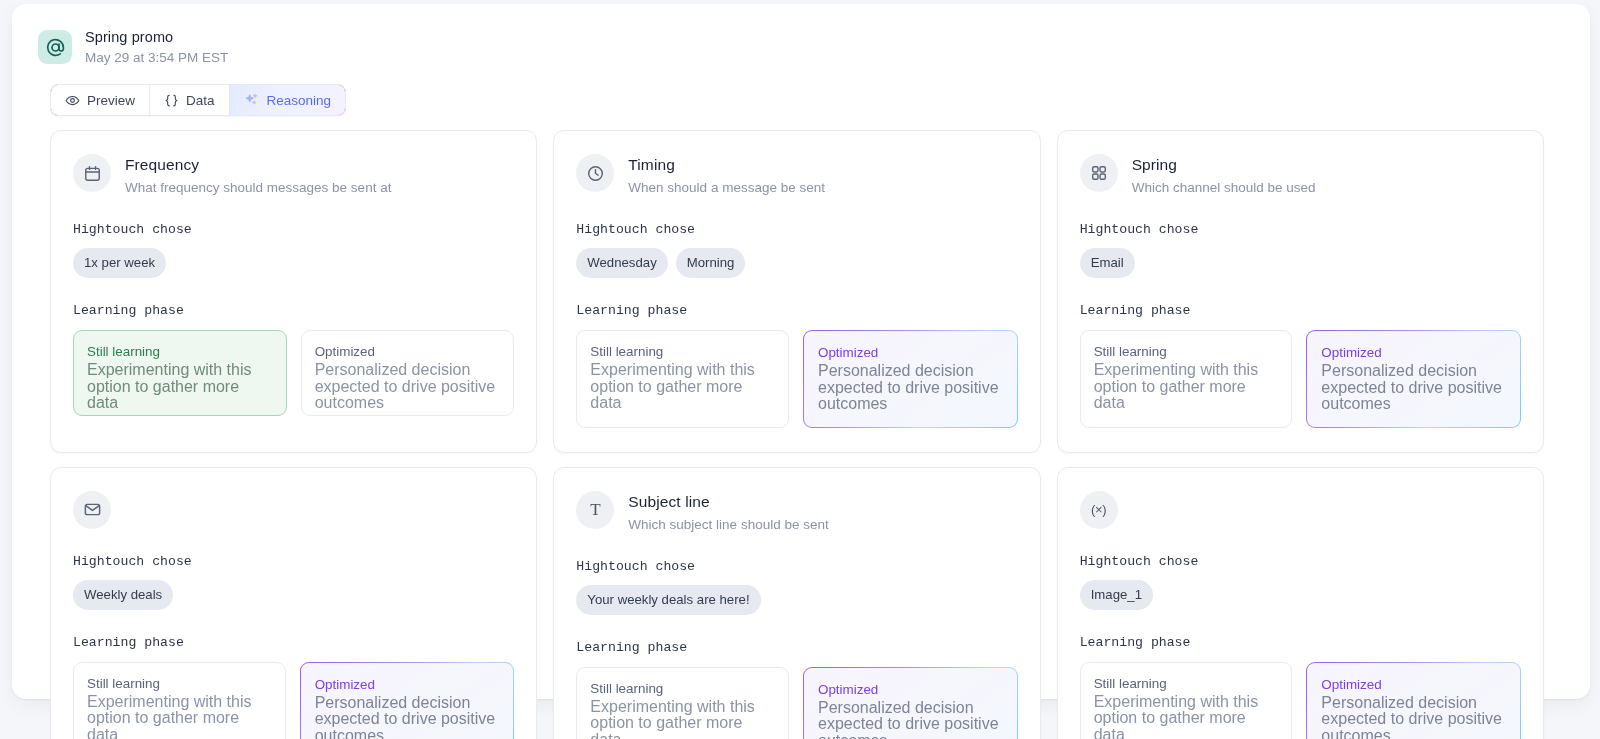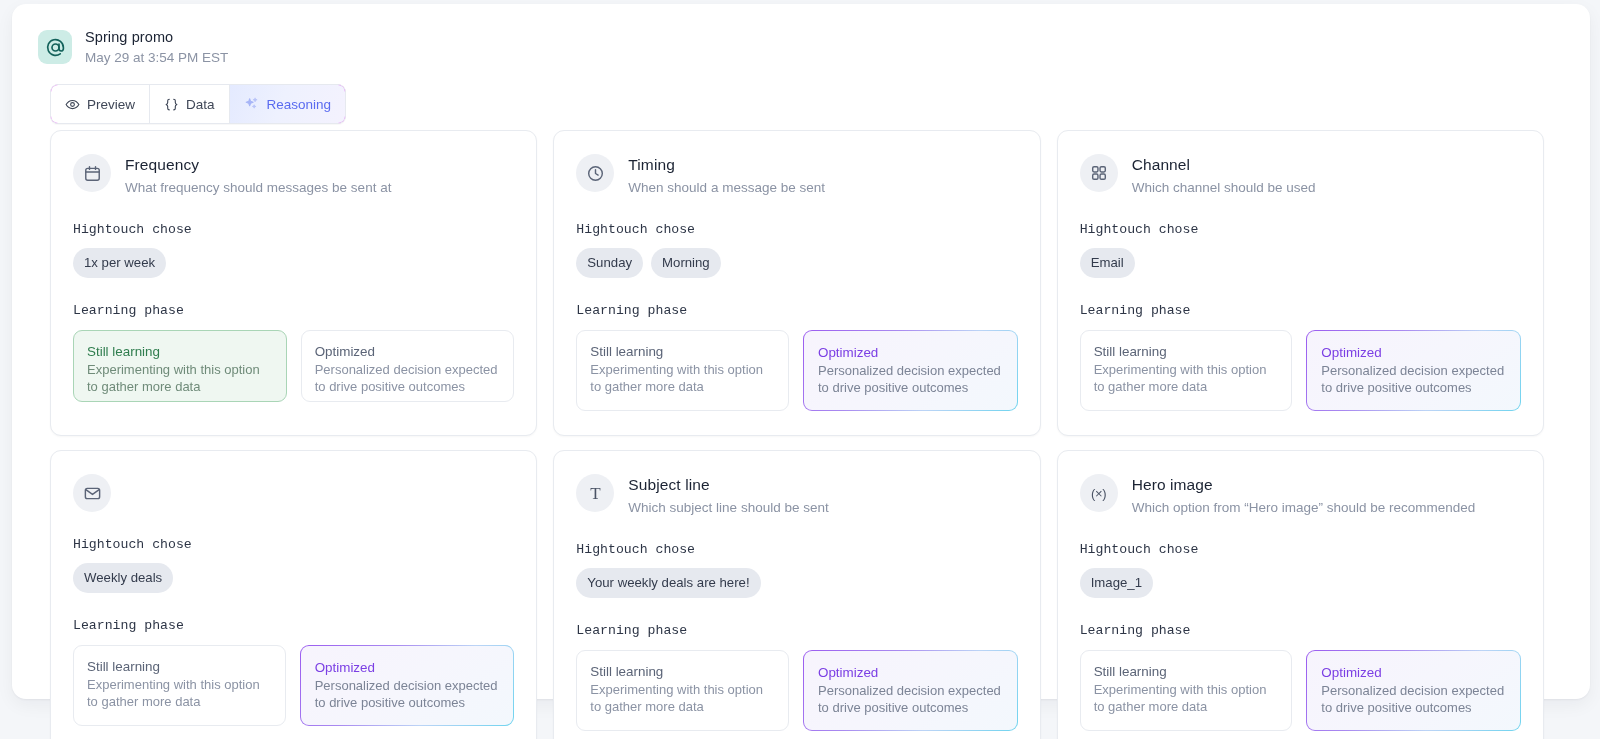--- a/index.html
+++ b/index.html
@@ -60,21 +60,21 @@
     color: #8b93a4;
     line-height: 19px;
     margin-top: 2px;
   }
 
   
   #tabbar {
     position: absolute;
     left: 38px;
     top: 80px;
-    height: 40px;
+    height: 32px;
     display: flex;
     background: #d946ef;
     border: 1px solid #e6e9ef;
     border-radius: 8px;
     overflow: hidden;
     box-shadow: 0 1px 1px rgba(16,24,40,.03);
     justify-content: space-between;
   }
   .tab {
     display: flex;
@@ -185,21 +185,21 @@
     background: #fff;
     min-height: 72px;
   }
   .phase-title {
     font-size: 13.4px;
     color: #5b6477;
     line-height: 17px;
     margin-bottom: 2px;
   }
   .phase-body {
-    font-size: 13px;
+    font-size: 16px;
     color: #8b93a4;
     line-height: 16.5px;
   }
 
   
   .phase-box.state-learning {
     background: #eff7f1;
     border-color: #a9d5b6;
   }
   .phase-box.state-learning .phase-title { color: #2f7d4e; }
@@ -309,21 +309,21 @@
             <path d="M12 7.2V12l3.3 2"></path>
           </svg>
         </div>
         <div class="card-head-text">
           <div class="card-title">Timing</div>
           <div class="card-desc">When should a message be sent</div>
         </div>
       </div>
       <div class="section-label">Hightouch chose</div>
       <div class="chip-row">
-        <span class="chip">Sunday</span>
+        <span class="chip">Wednesday</span>
         <span class="chip">Morning</span>
       </div>
       <div class="section-label">Learning phase</div>
       <div class="phase-row">
         <div class="phase-box">
           <div class="phase-title">Still learning</div>
           <div class="phase-body">Experimenting with this option to gather more data</div>
         </div>
         <div class="phase-box state-optimized">
           <div class="phase-title">Optimized</div>
@@ -336,21 +336,21 @@
       <div class="card-head">
         <div class="card-icon">
           <svg width="18" height="18" viewBox="0 0 24 24" fill="none" stroke="#5b6477" stroke-width="1.9" stroke-linecap="round" stroke-linejoin="round">
             <rect x="3.6" y="3.6" width="7" height="7" rx="1.8"></rect>
             <rect x="13.4" y="3.6" width="7" height="7" rx="1.8"></rect>
             <rect x="3.6" y="13.4" width="7" height="7" rx="1.8"></rect>
             <rect x="13.4" y="13.4" width="7" height="7" rx="1.8"></rect>
           </svg>
         </div>
         <div class="card-head-text">
-          <div class="card-title">Channel</div>
+          <div class="card-title">Spring</div>
           <div class="card-desc">Which channel should be used</div>
         </div>
       </div>
       <div class="section-label">Hightouch chose</div>
       <div class="chip-row">
         <span class="chip">Email</span>
       </div>
       <div class="section-label">Learning phase</div>
       <div class="phase-row">
         <div class="phase-box">
@@ -415,24 +415,20 @@
           <div class="phase-body">Personalized decision expected to drive positive outcomes</div>
         </div>
       </div>
     </div>
 
     <div class="decision-card">
       <div class="card-head">
         <div class="card-icon">
           <span class="glyph-x">(×)</span>
         </div>
-        <div class="card-head-text">
-          <div class="card-title">Hero image</div>
-          <div class="card-desc">Which option from “Hero image” should be recommended</div>
-        </div>
       </div>
       <div class="section-label">Hightouch chose</div>
       <div class="chip-row">
         <span class="chip">Image_1</span>
       </div>
       <div class="section-label">Learning phase</div>
       <div class="phase-row">
         <div class="phase-box">
           <div class="phase-title">Still learning</div>
           <div class="phase-body">Experimenting with this option to gather more data</div>

